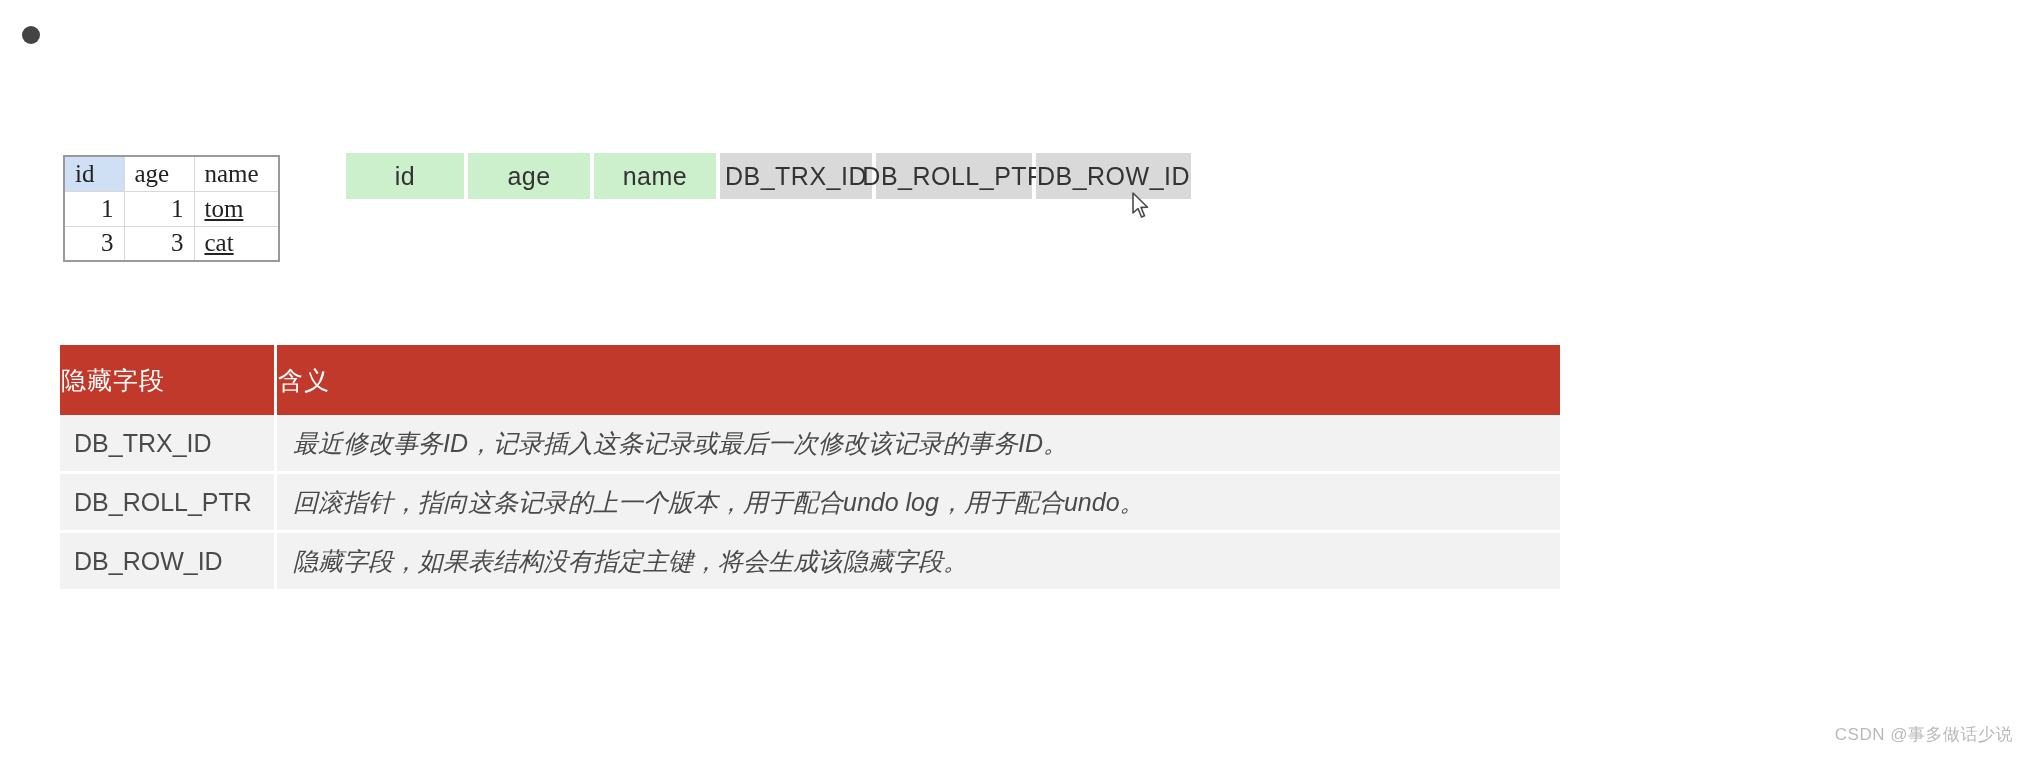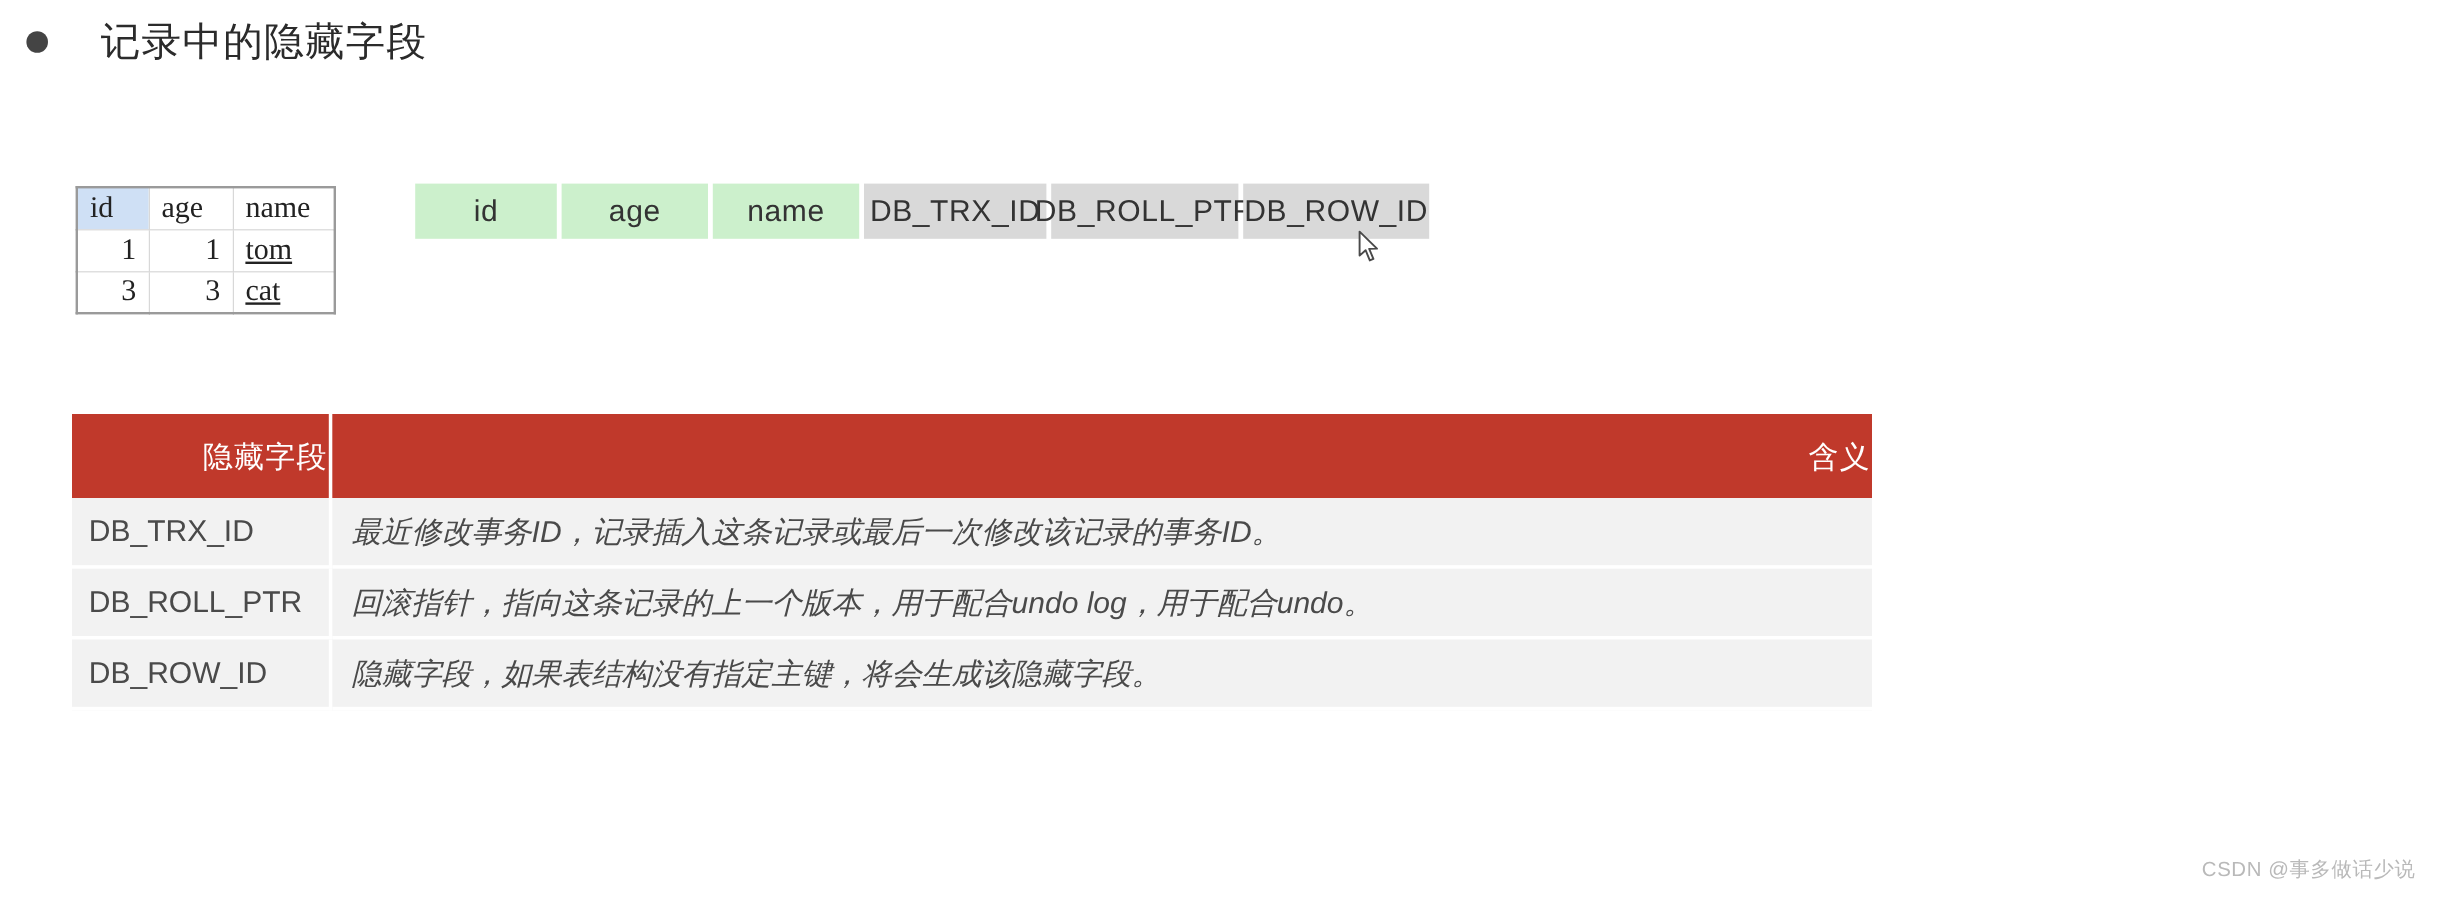--- a/index.html
+++ b/index.html
@@ -126,21 +126,21 @@
     border-collapse: separate;
     border-spacing: 0;
     table-layout: fixed;
   }
   .desc-table th {
     background: #c0392b;
     color: #ffffff;
     font-size: 25px;
     font-weight: 400;
     height: 68px;
-    text-align: right;
+    text-align: left;
     vertical-align: middle;
     letter-spacing: 1px;
   }
   .desc-table th.th-field {
     width: 212px;
     border-right: 3px solid #ffffff;
   }
   .desc-table td {
     background: #f2f2f2;
     height: 54px;
@@ -157,33 +157,32 @@
   }
   .desc-table td.cell-meaning {
     padding-left: 16px;
     font-style: italic;
   }
 
   
   .watermark {
     position: absolute;
     right: 18px;
-    bottom: 22px;
+    bottom: 12px;
     font-size: 17px;
     color: #b9b9b9;
     white-space: nowrap;
     letter-spacing: 0.5px;
   }
 </style>
 </head>
 <body>
 
 <div class="title-row">
   <span class="bullet-icon"></span>
-  <span class="title-text">记录中的隐藏字段</span>
 </div>
 
 <table class="record-table">
   <thead>
     <tr>
       <th class="col-id sel">id</th>
       <th class="col-age">age</th>
       <th class="col-name">name</th>
     </tr>
   </thead>

